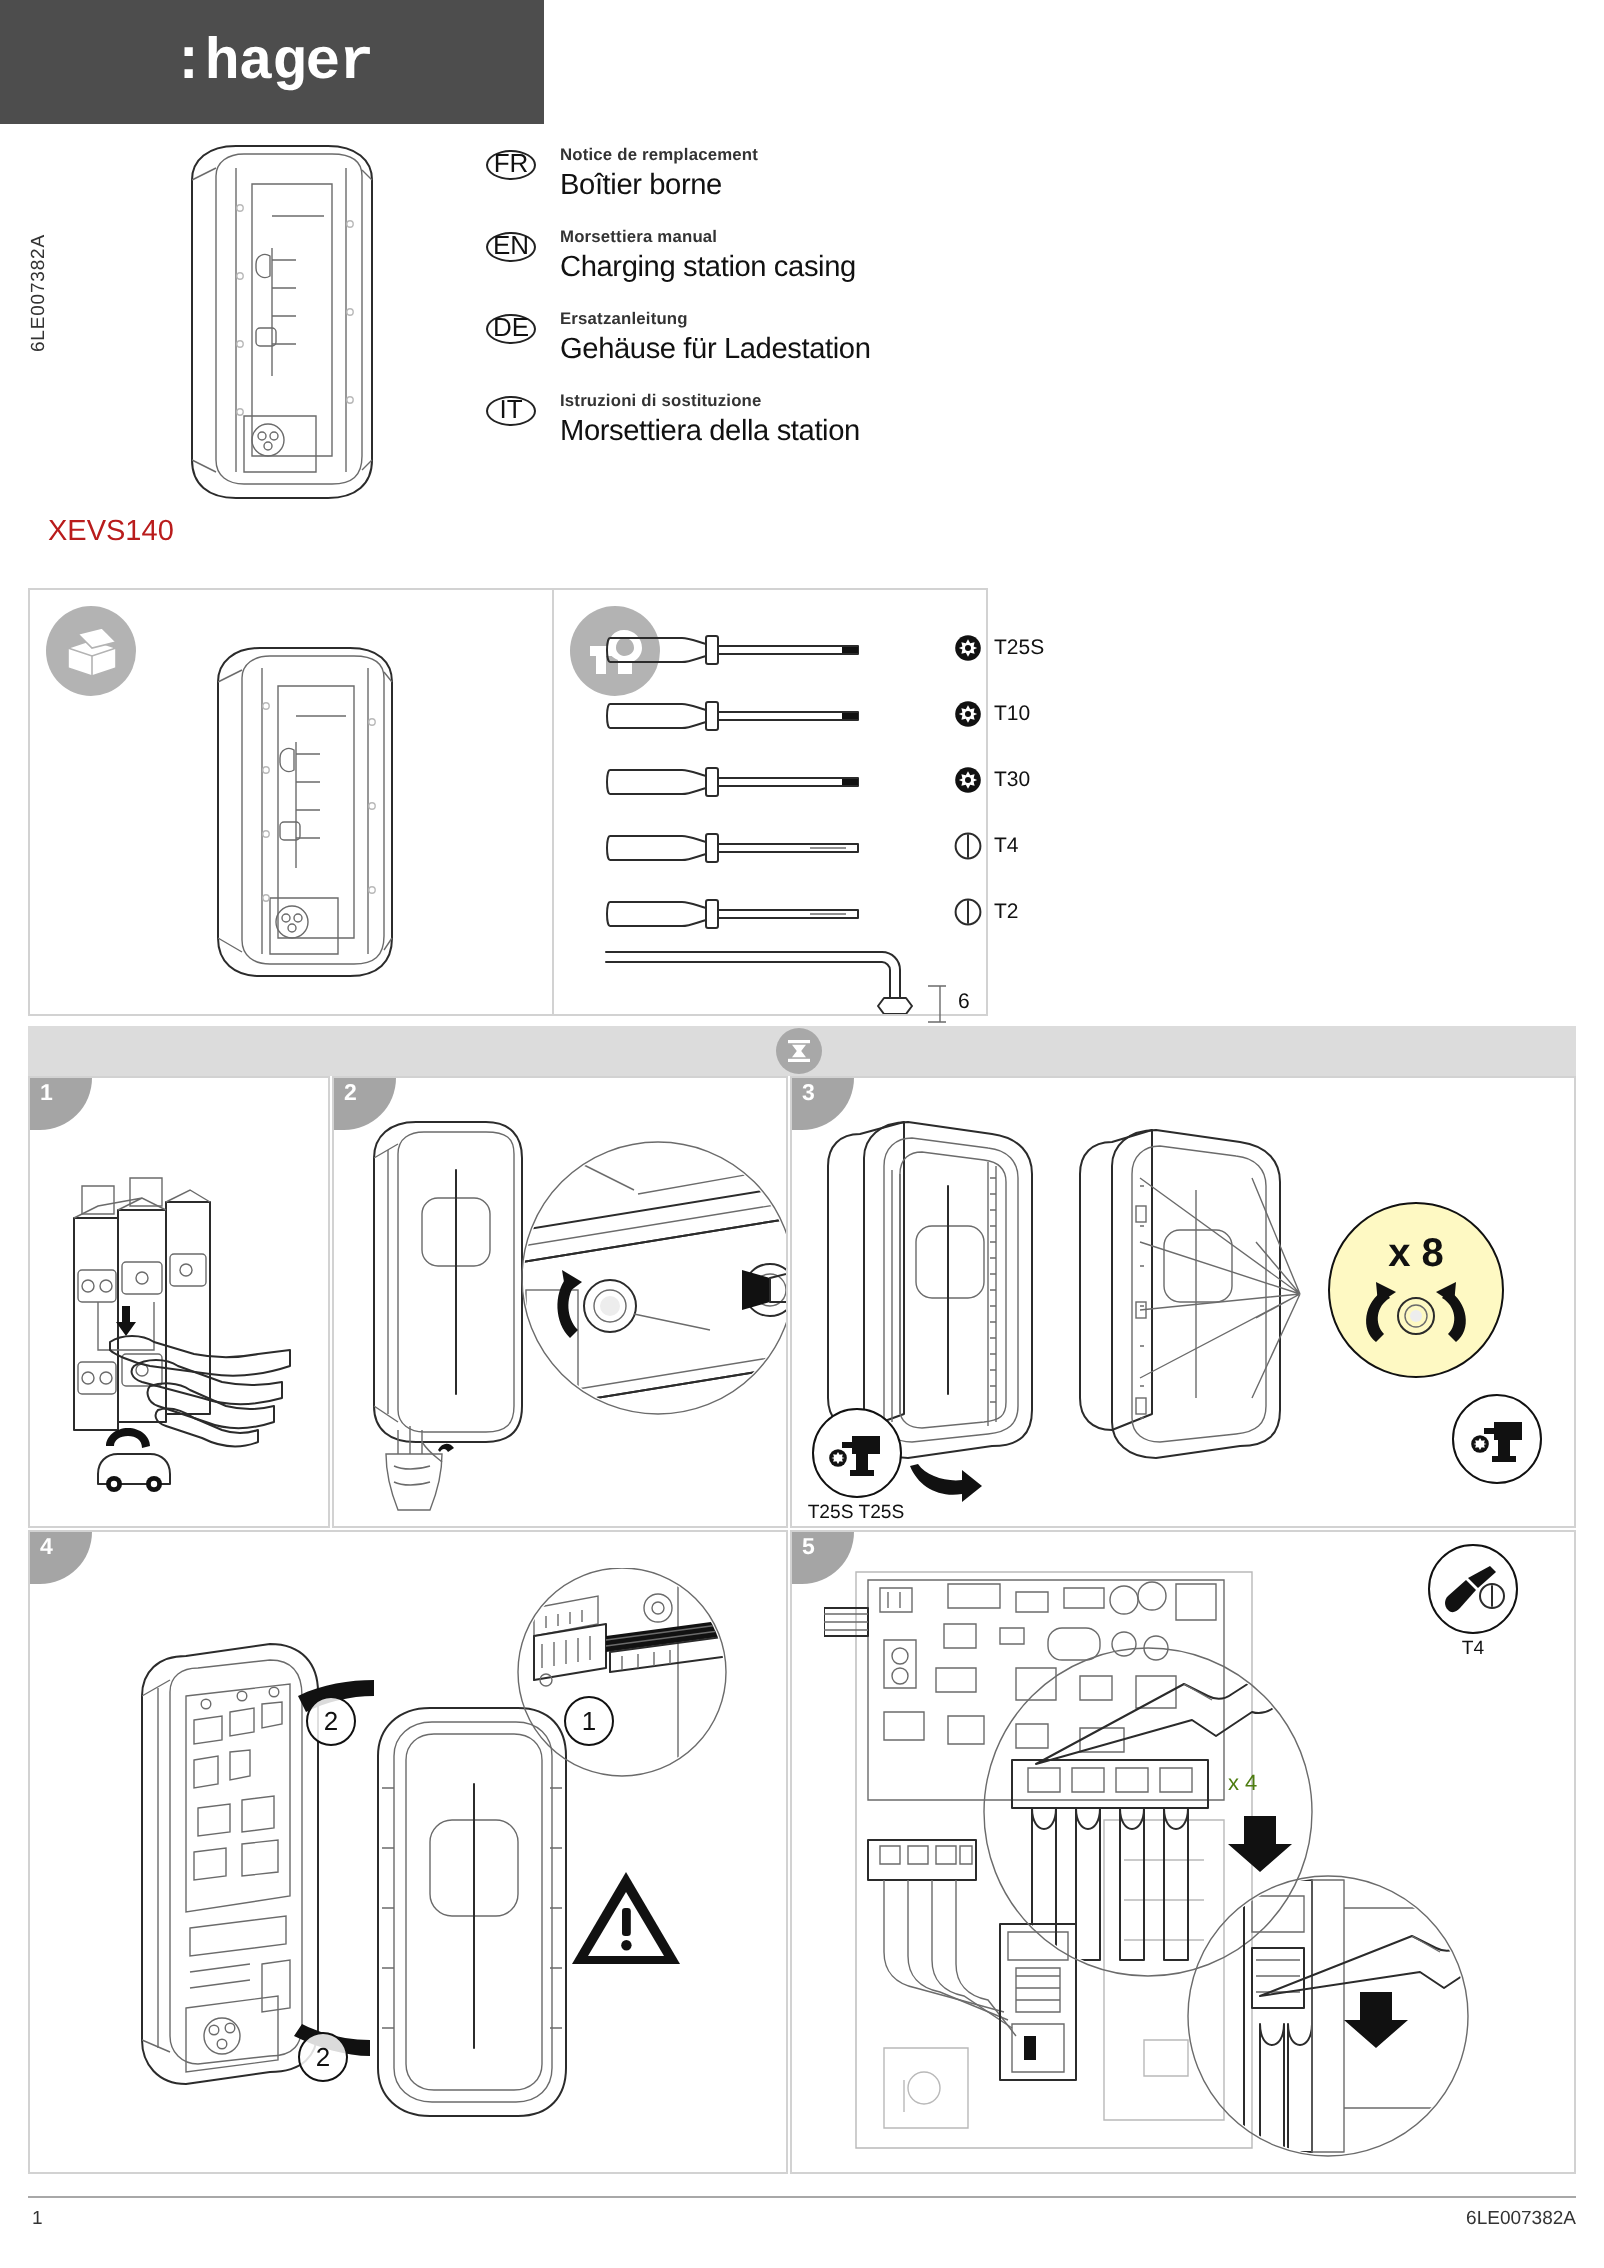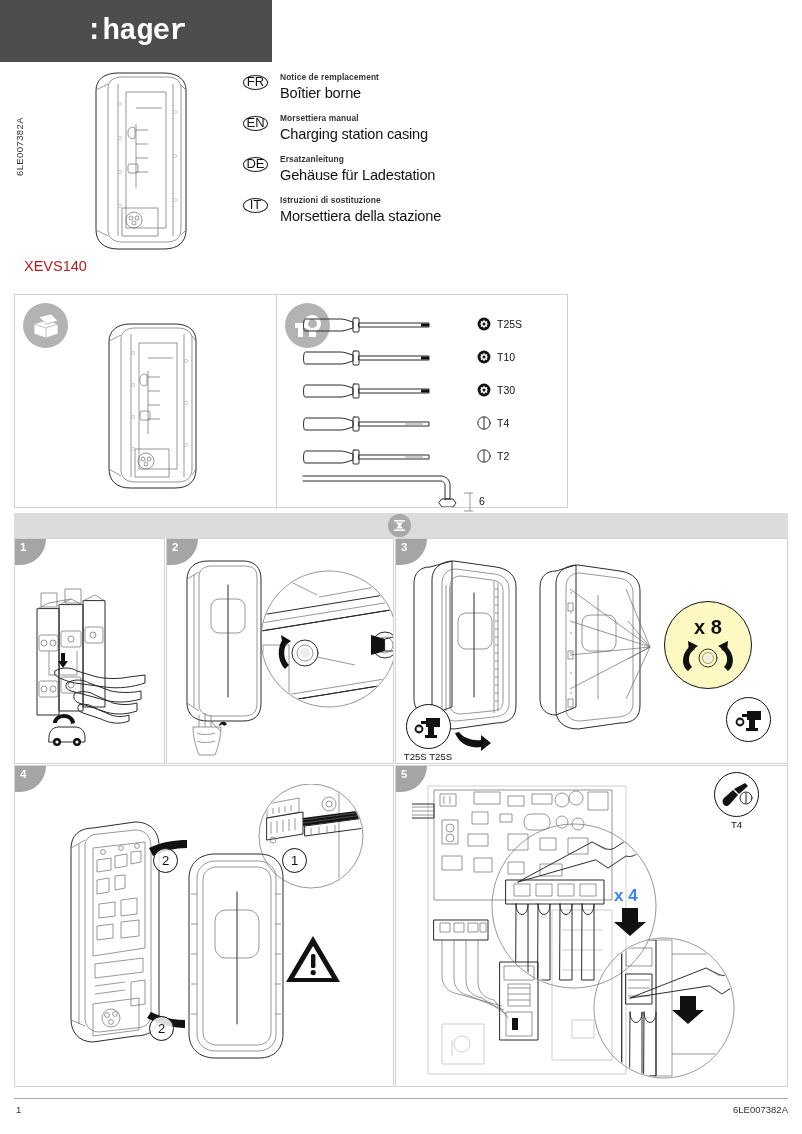--- a/index.html
+++ b/index.html
@@ -41,21 +41,21 @@
     font-family:"Liberation Sans",sans-serif;
   }
   .lang-texts{margin-left:37px;}
   .lang-sub{font-size:8.4px;font-weight:bold;color:#333;line-height:11px;letter-spacing:0.1px;}
   .lang-title{font-size:14.6px;color:#111;line-height:18px;margin-top:1px;letter-spacing:-0.2px;}
 
   
   #model-ref{left:24px;top:258px;font-size:14.5px;color:#b91c1c;}
 
   
-  #supply-row{left:14px;top:294px;width:554px;height:214px;
+  #supply-row{left:14px;top:294px;width:480px;height:214px;
     border:1px solid #d2d2d2;background:#fff;box-sizing:border-box;}
   #parts-panel{left:0;top:0;width:261px;height:212px;}
   #panel-divider{left:261px;top:0;width:1px;height:212px;background:#d2d2d2;}
   #tools-panel{left:262px;top:0;width:254px;height:212px;}
 
   .corner-icon{
     width:45px;height:45px;border-radius:50%;background:#b3b3b3;
     display:flex;align-items:center;justify-content:center;
   }
 
@@ -98,21 +98,21 @@
     background:#fff;display:flex;align-items:center;justify-content:center;margin:0 auto;
   }
   .tool-callout .cap{font-size:9.6px;color:#111;margin-top:2px;white-space:nowrap;}
 
   .count-bubble{
     position:absolute;border-radius:50%;border:1.2px solid #111;background:#fef9c3;
     display:flex;align-items:center;justify-content:center;
   }
   .count-text{font-size:20px;font-weight:bold;color:#111;}
 
-  .qty-label{position:absolute;font-size:17px;font-weight:bold;color:#3b82f6;}
+  .qty-label{position:absolute;font-size:11px;font-weight:normal;color:#4d7c0f;}
 
   .circled-num{
     position:absolute;width:23px;height:23px;border-radius:50%;
     border:1.5px solid #111;background:rgba(255,255,255,.85);
     display:flex;align-items:center;justify-content:center;
     font-size:13px;color:#111;
   }
 
   
   #footer-rule{left:14px;top:1098px;width:774px;height:1px;background:#a8a8a8;}
@@ -188,21 +188,21 @@
     <div class="lang-texts">
       <div class="lang-sub">Ersatzanleitung</div>
       <div class="lang-title">Gehäuse für Ladestation</div>
     </div>
   </div>
 
   <div class="lang-row">
     <div class="lang-badge">IT</div>
     <div class="lang-texts">
       <div class="lang-sub">Istruzioni di sostituzione</div>
-      <div class="lang-title">Morsettiera della stazione</div>
+      <div class="lang-title">Morsettiera della station</div>
     </div>
   </div>
 
 </div>
 
 <div class="abs" id="model-ref">XEVS140</div>
 
 <div class="abs" id="supply-row">
 
   <div class="abs" id="parts-panel">

